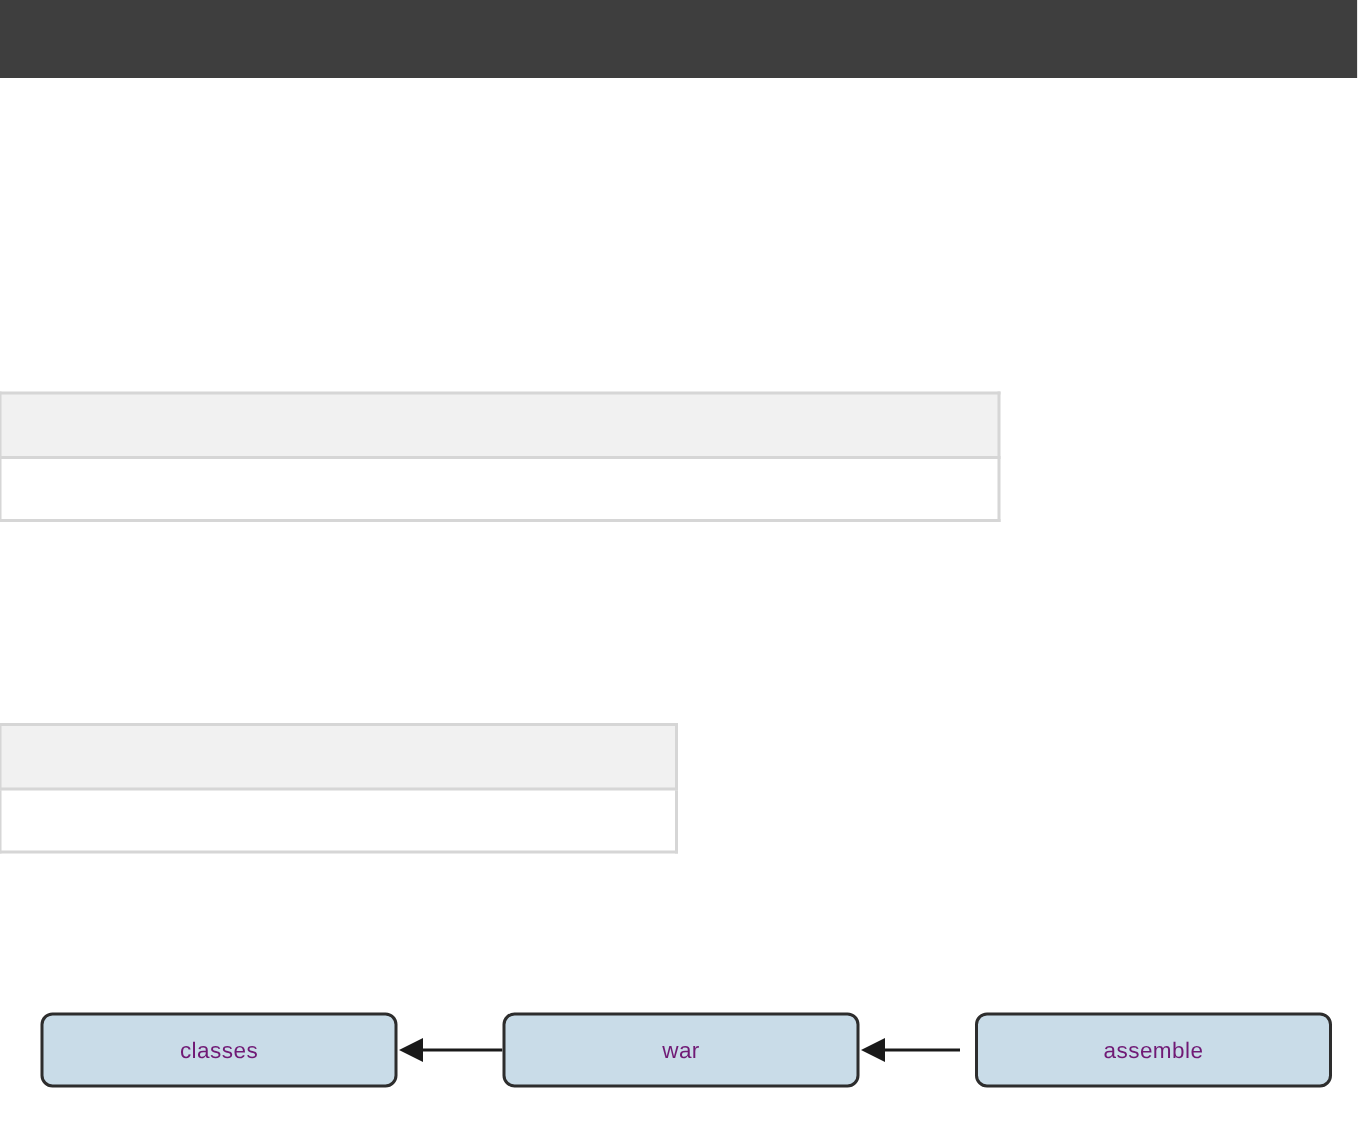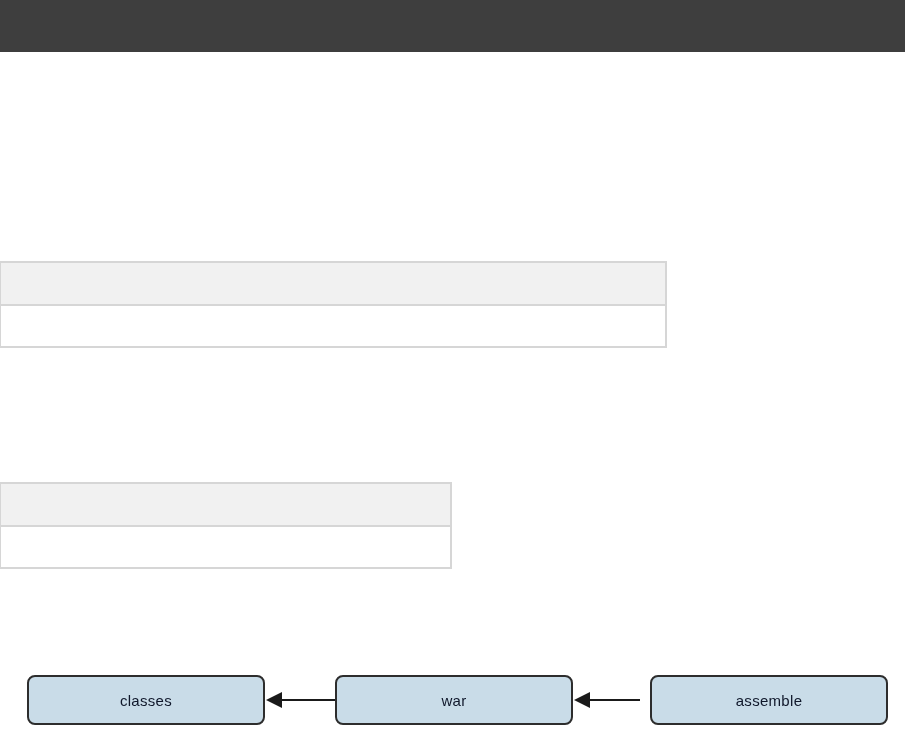--- a/index.html
+++ b/index.html
@@ -58,21 +58,21 @@
     width: 238px;
     height: 50px;
     box-sizing: border-box;
     background: #c9dce8;
     border: 2px solid #2d2d2d;
     border-radius: 8px;
     display: flex;
     align-items: center;
     justify-content: center;
     font-size: 15px;
-    color: #0f172a;
+    color: #701a75;
     letter-spacing: 0.3px;
     pointer-events: auto;
   }
   #node-classes  { left: 27px;  }
   #node-war      { left: 335px; }
   #node-assemble { left: 640px; margin-left: 10px; }
 
   .edge-svg {
     position: absolute;
     top: 690px;

